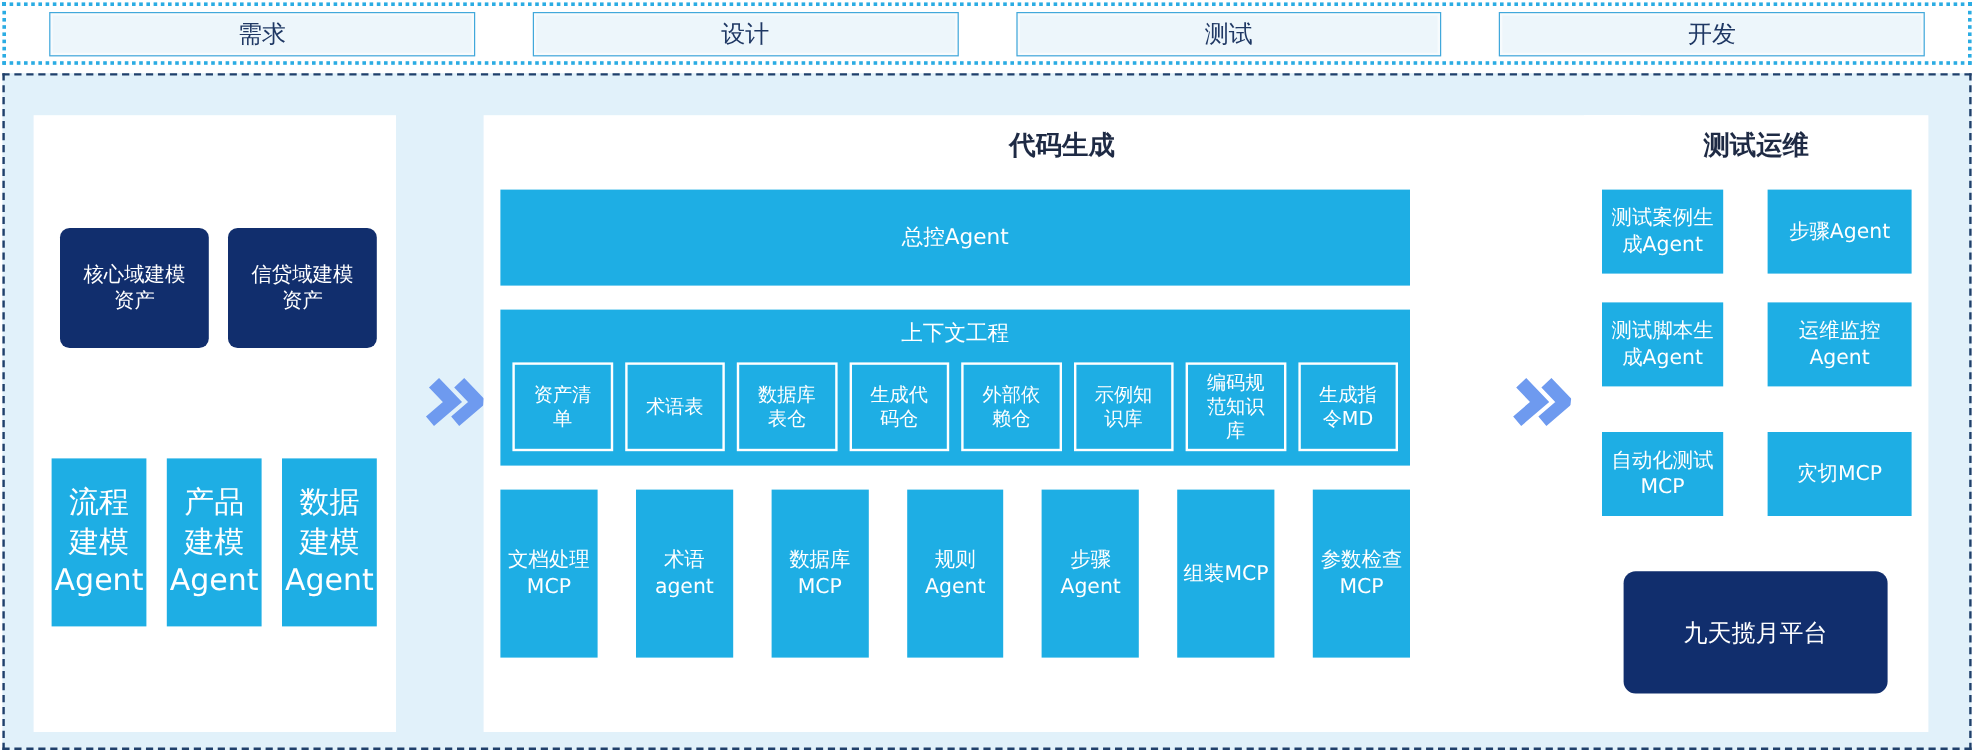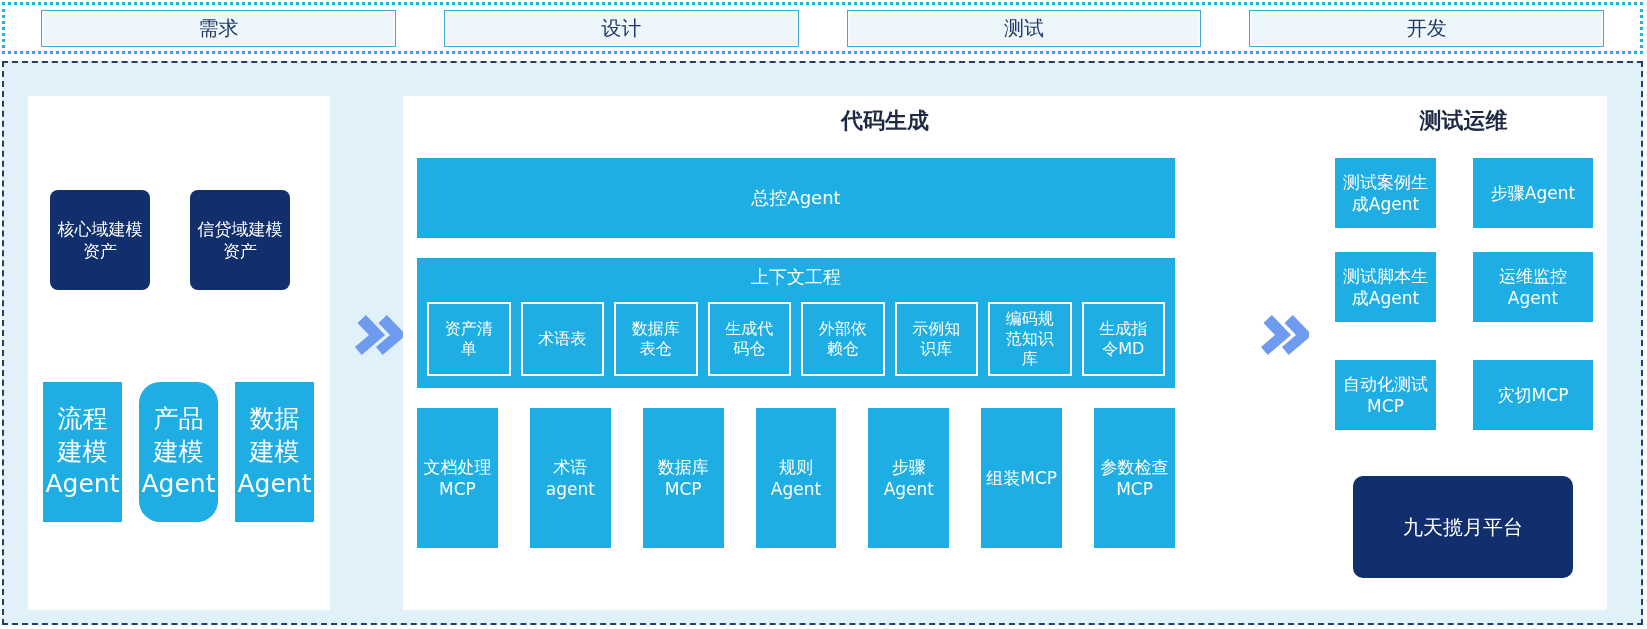--- a/index.html
+++ b/index.html
@@ -25,21 +25,21 @@
 
   .cyan-box{position:absolute;background:#1EAEE4;color:#ffffff;
     display:flex;align-items:center;justify-content:center;text-align:center;
     white-space:pre-line;line-height:1.3;box-sizing:border-box;}
   .navy-box{position:absolute;background:#112E6D;color:#ffffff;border-radius:8px;
     display:flex;align-items:center;justify-content:center;text-align:center;
     white-space:pre-line;line-height:1.3;box-sizing:border-box;}
 
   
   .panel-business{left:24px;top:33px;width:302px;height:514px;}
-  .asset-box{top:94px;height:100px;width:100px;font-size:17px;}
+  .asset-box{top:94px;height:100px;width:124px;font-size:17px;}
   .agent-box{top:286px;height:140px;width:79px;font-size:25px;}
 
   
   .panel-codegen{left:399px;top:33px;width:964px;height:514px;}
   .master-bar{left:14px;top:62px;width:758px;height:80px;font-size:18px;}
   .context-box{position:absolute;left:14px;top:162px;width:758px;height:130px;
     background:#1EAEE4;box-sizing:border-box;}
   .context-title{position:absolute;top:7px;left:0;width:100%;text-align:center;
     color:#ffffff;font-size:18px;}
   .context-items{position:absolute;left:10px;right:10px;top:44px;bottom:12px;
@@ -96,21 +96,21 @@
       <div class="navy-box asset-box" style="left:162px;">
         <span>信贷域建模
 资产</span>
       </div>
 
       <div class="cyan-box agent-box" style="left:15px;">
         <span>流程
 建模
 Agent</span>
       </div>
-      <div class="cyan-box agent-box" style="left:111px;border-radius:21px;">
+      <div class="cyan-box agent-box" style="left:111px;">
         <span>产品
 建模
 Agent</span>
       </div>
       <div class="cyan-box agent-box" style="left:207px;">
         <span>数据
 建模
 Agent</span>
       </div>
     </div>

